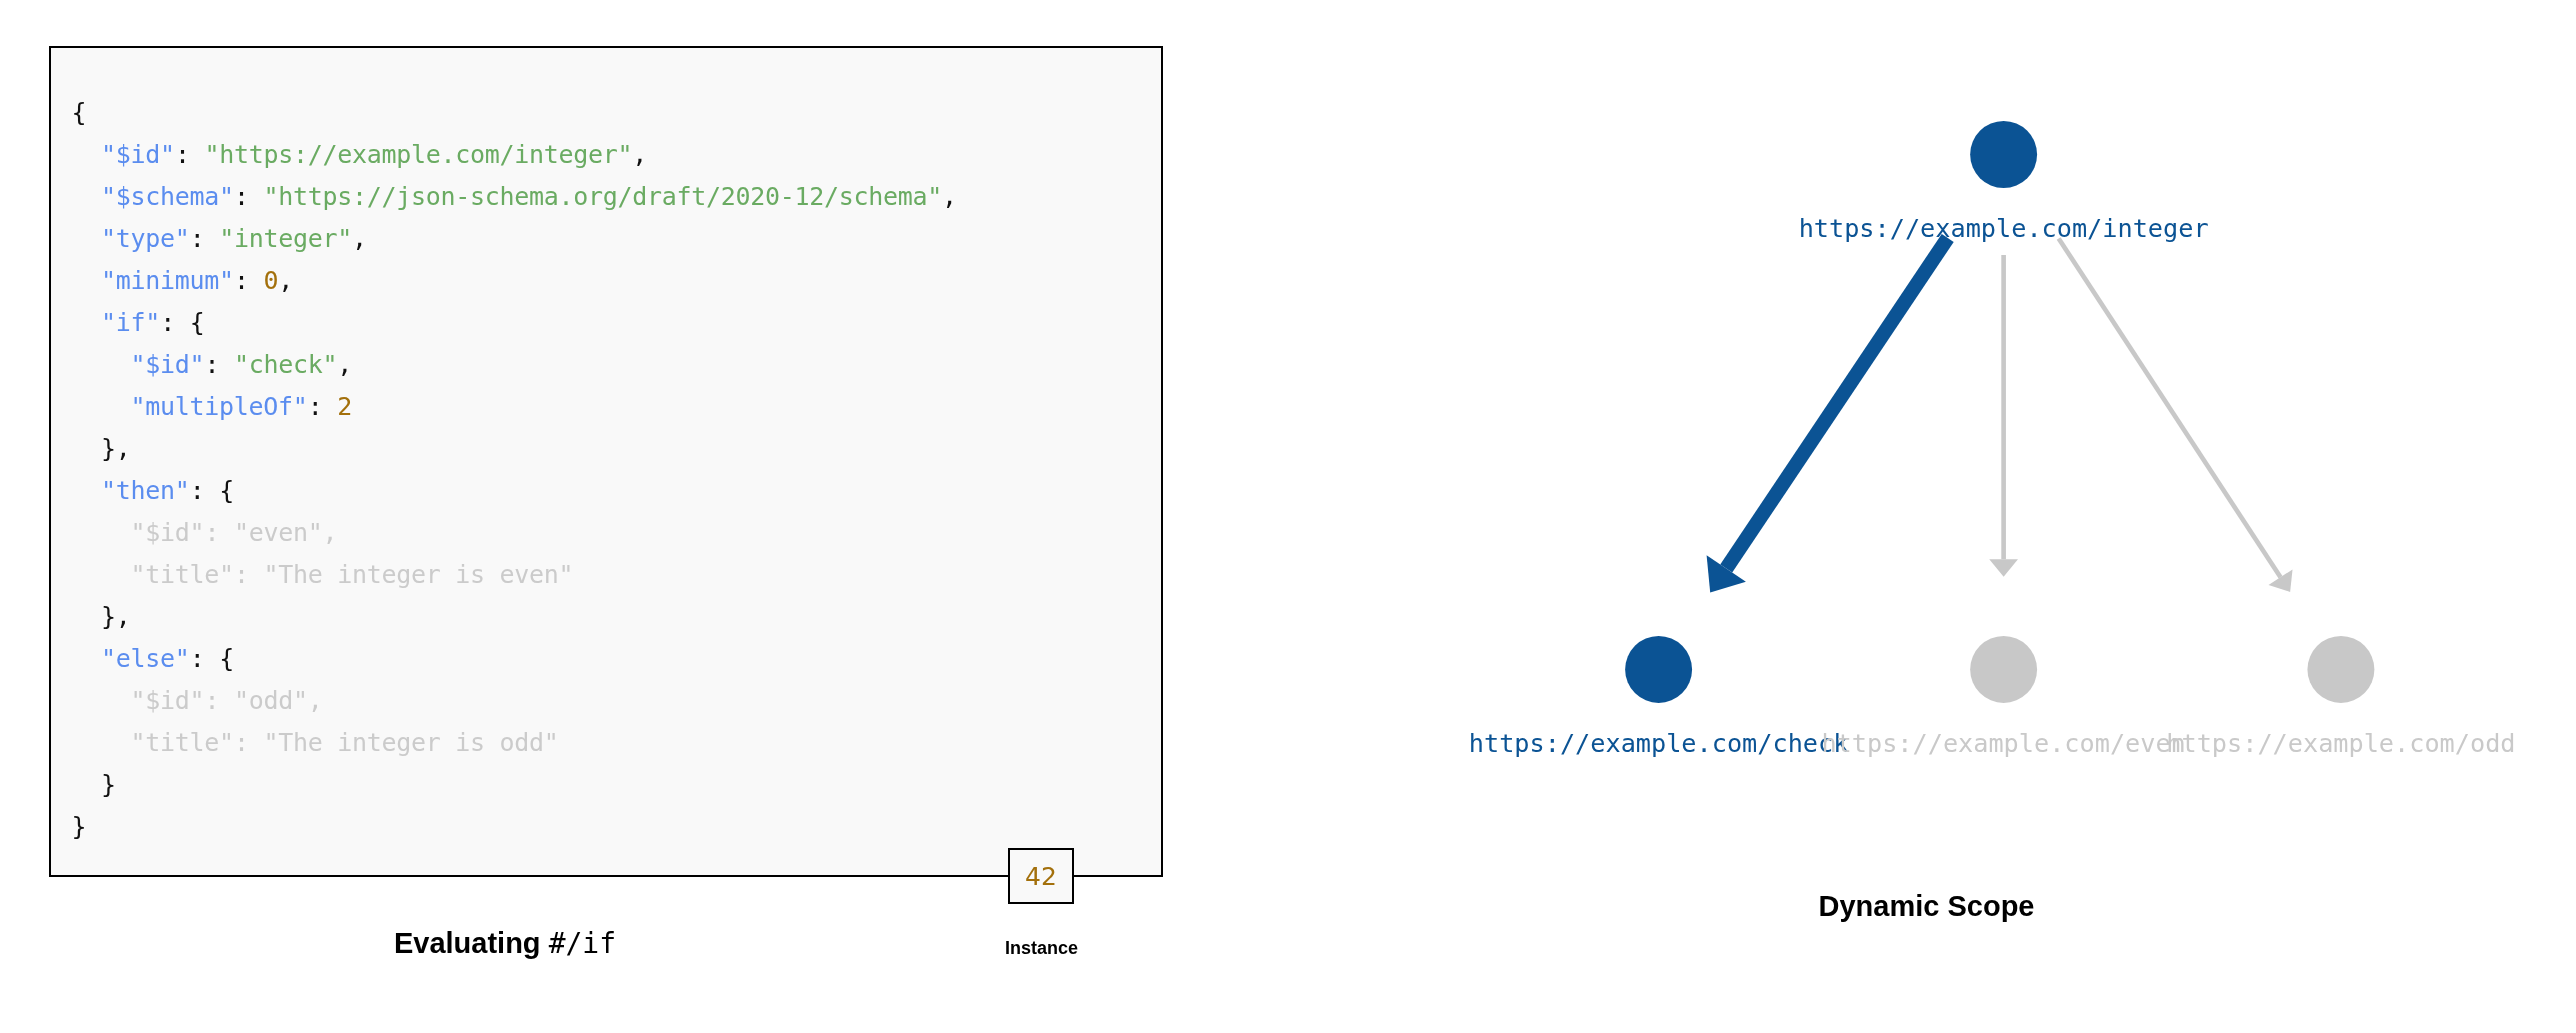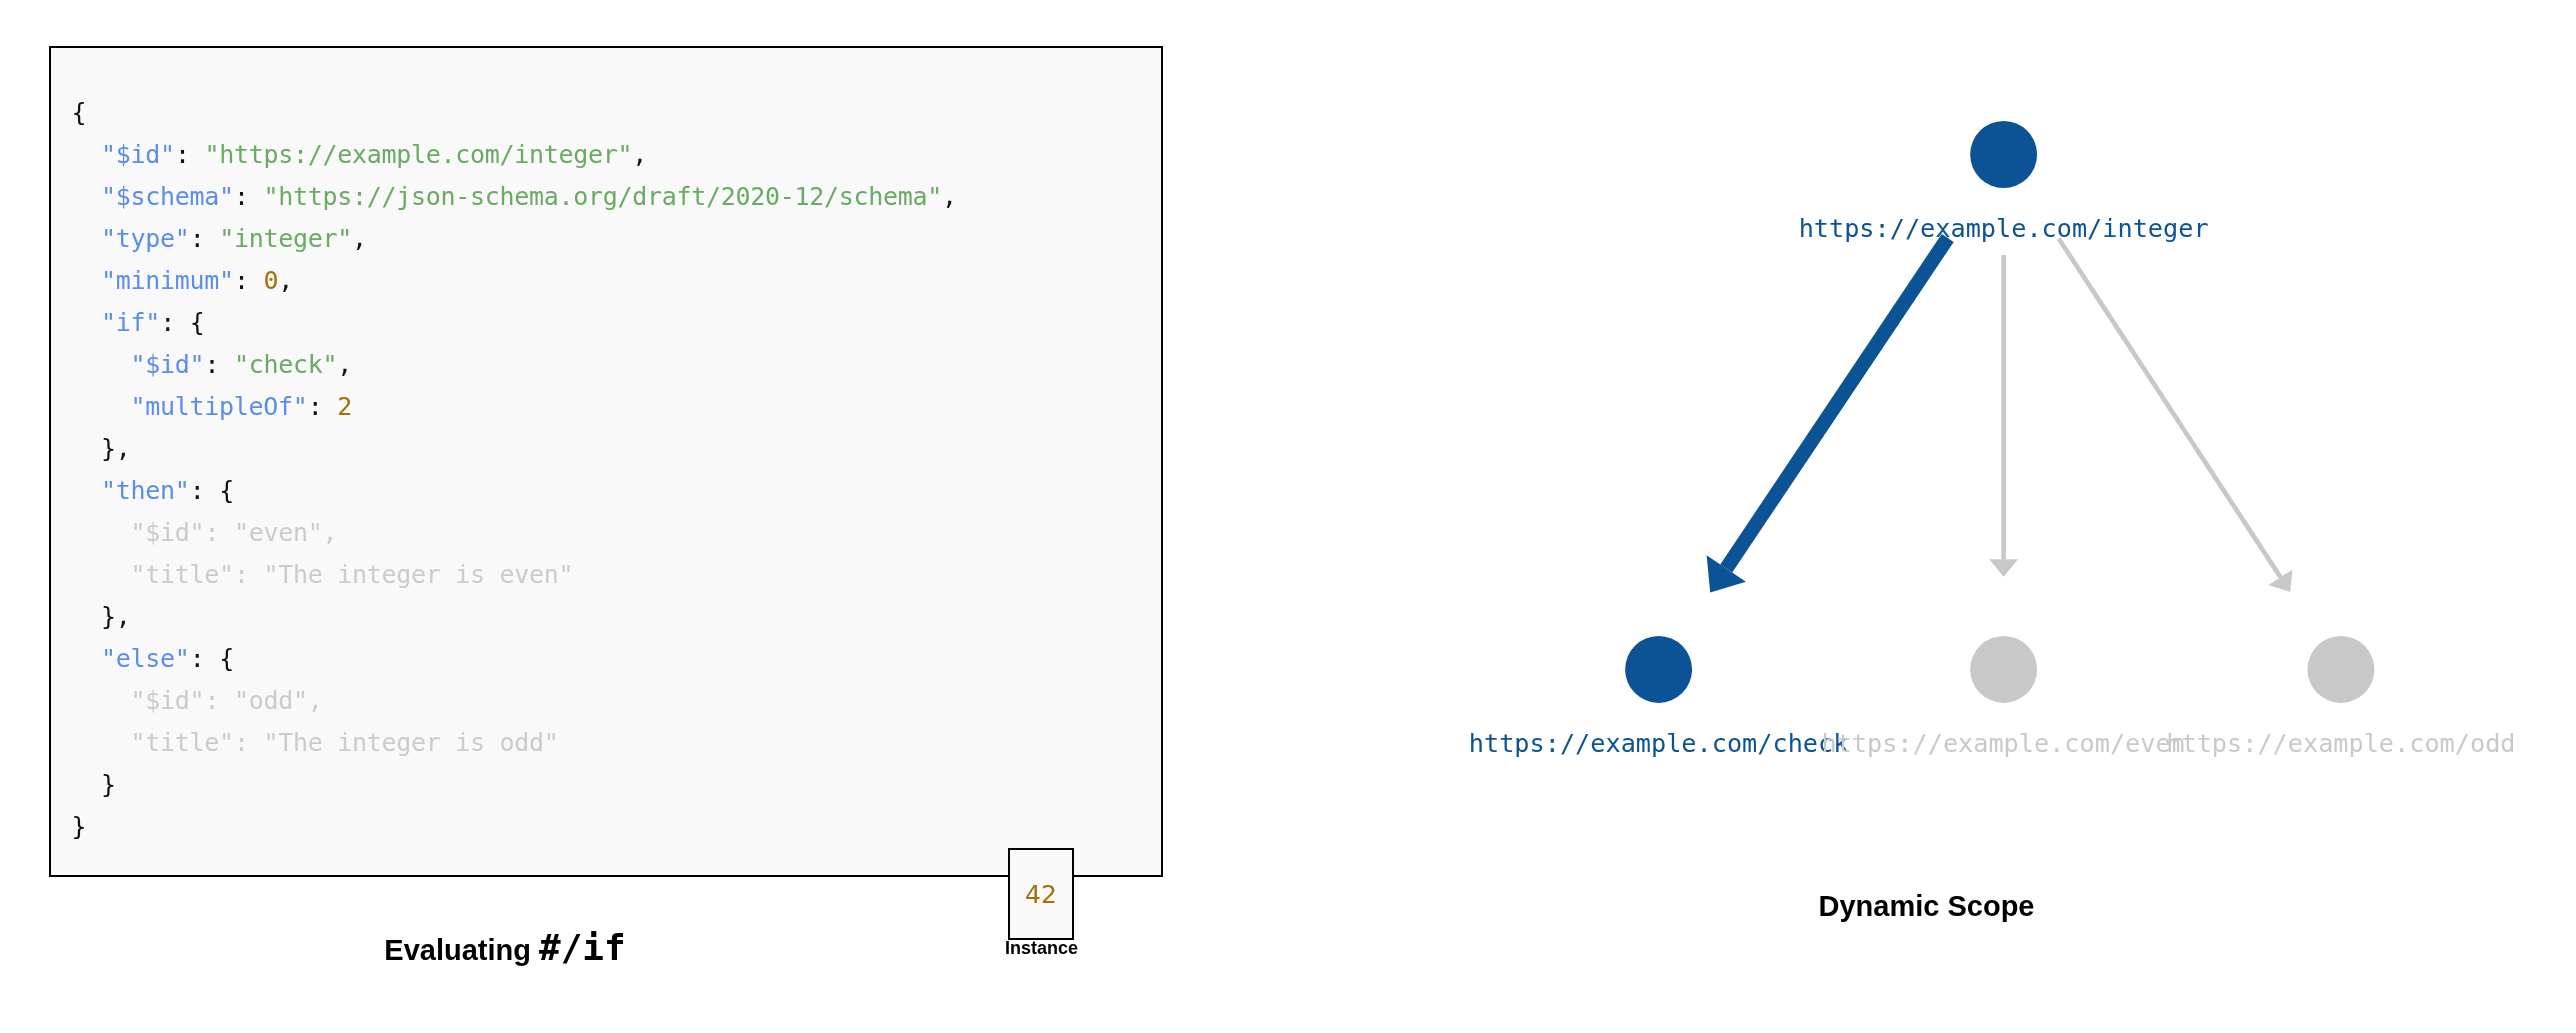--- a/index.html
+++ b/index.html
@@ -20,39 +20,39 @@
     color:#111111;letter-spacing:-0.3px;
   }
   .ln{display:block;height:42px;}
   .tok-key{color:#5b8def;}
   .tok-str{color:#6aab62;}
   .tok-num{color:#a3700c;}
   .tok-pun{color:#111111;}
   .dim .tok-key,.dim .tok-str,.dim .tok-num,.dim .tok-pun,.dim{color:#cbcbcb;}
 
   #instance-box{
-    position:absolute;left:1008px;top:848px;width:66px;height:92px;
+    position:absolute;left:1008px;top:848px;width:66px;height:56px;
     background:#f9f9f9;border:2.6px solid #000000;box-sizing:border-box;
     display:flex;align-items:center;justify-content:center;
   }
   #instance-value{
     font-family:"DejaVu Sans","Liberation Sans",sans-serif;
     font-size:25px;color:#a3700c;line-height:1;
   }
   #instance-caption{
     position:absolute;left:964px;top:938px;width:155px;text-align:center;
     font-size:18px;font-weight:bold;color:#000000;
   }
   #left-caption{
     position:absolute;left:0px;top:927px;width:1010px;text-align:center;
     font-size:29px;font-weight:bold;color:#000000;
   }
   #left-caption .mono{
     font-family:"DejaVu Sans Mono","Liberation Mono",monospace;
-    font-weight:bold;font-size:36px;
+    font-weight:normal;font-size:28px;
   }
 
   
   #right-panel{position:absolute;left:1236px;top:0;width:1596px;height:1033px;}
   #scope-svg{position:absolute;left:0;top:0;}
   #right-caption{
     position:absolute;left:407px;top:890px;width:567px;text-align:center;
     font-size:29px;font-weight:bold;color:#000000;
   }
   .node-label{

